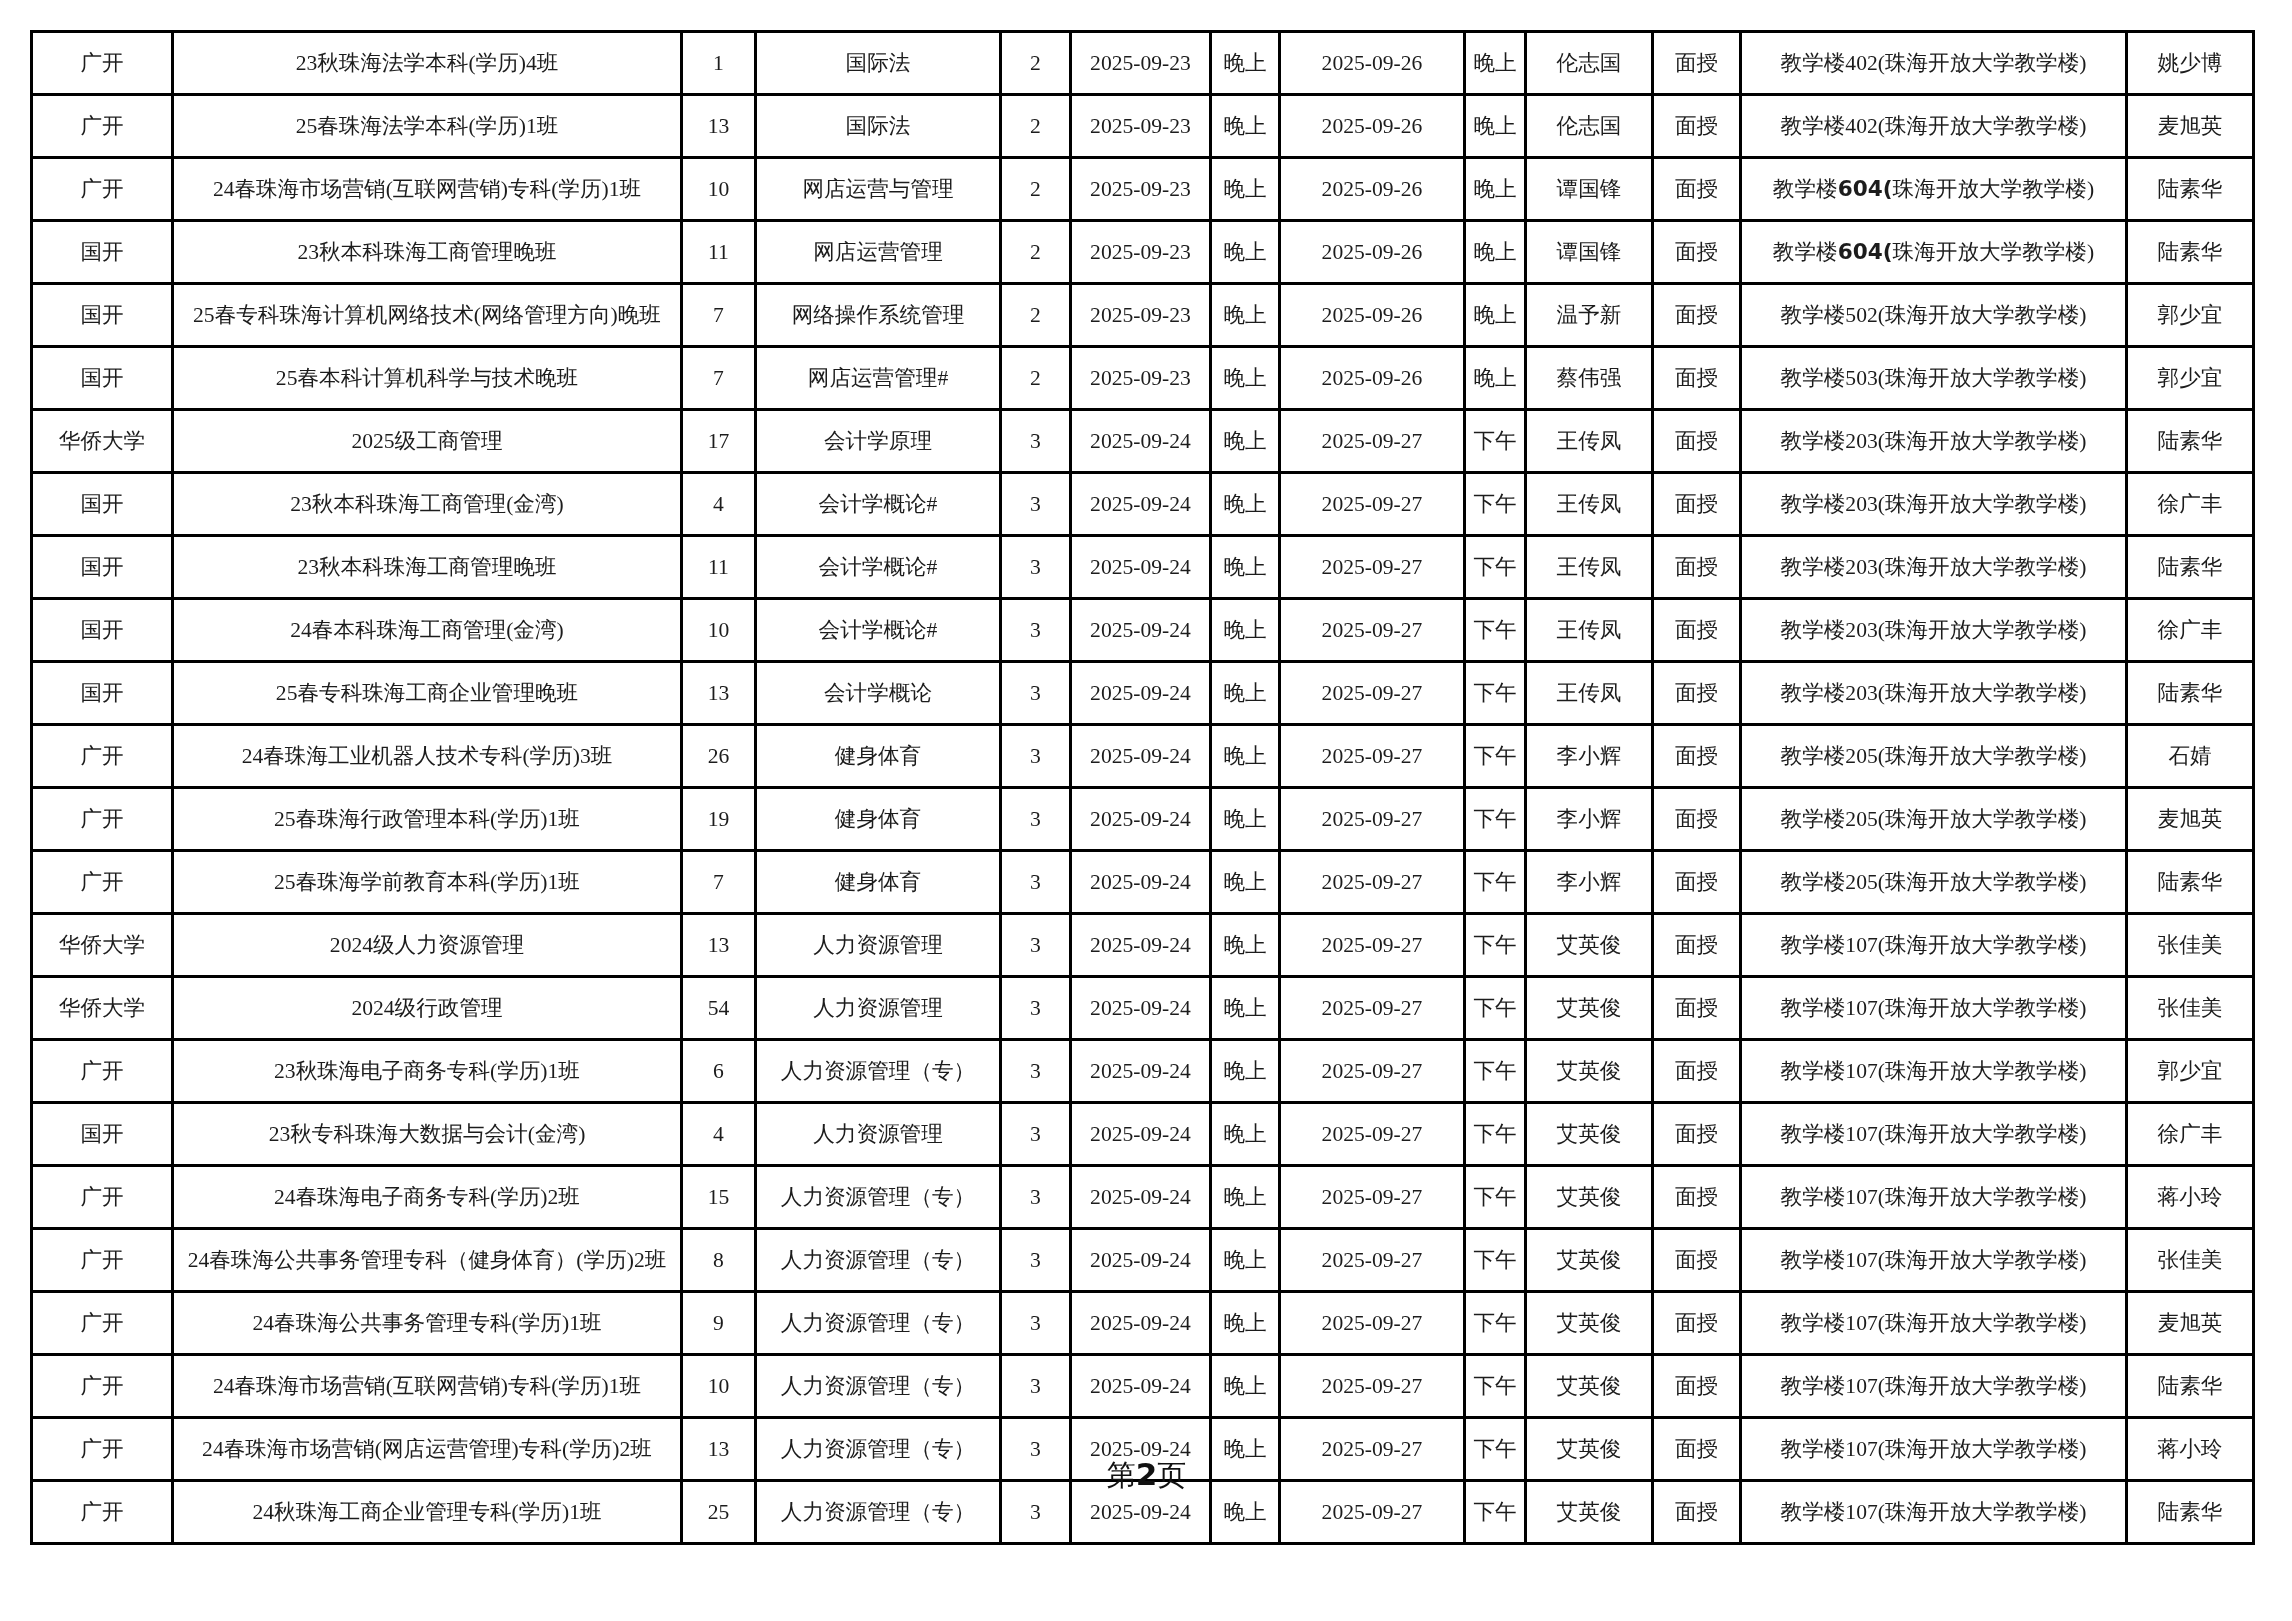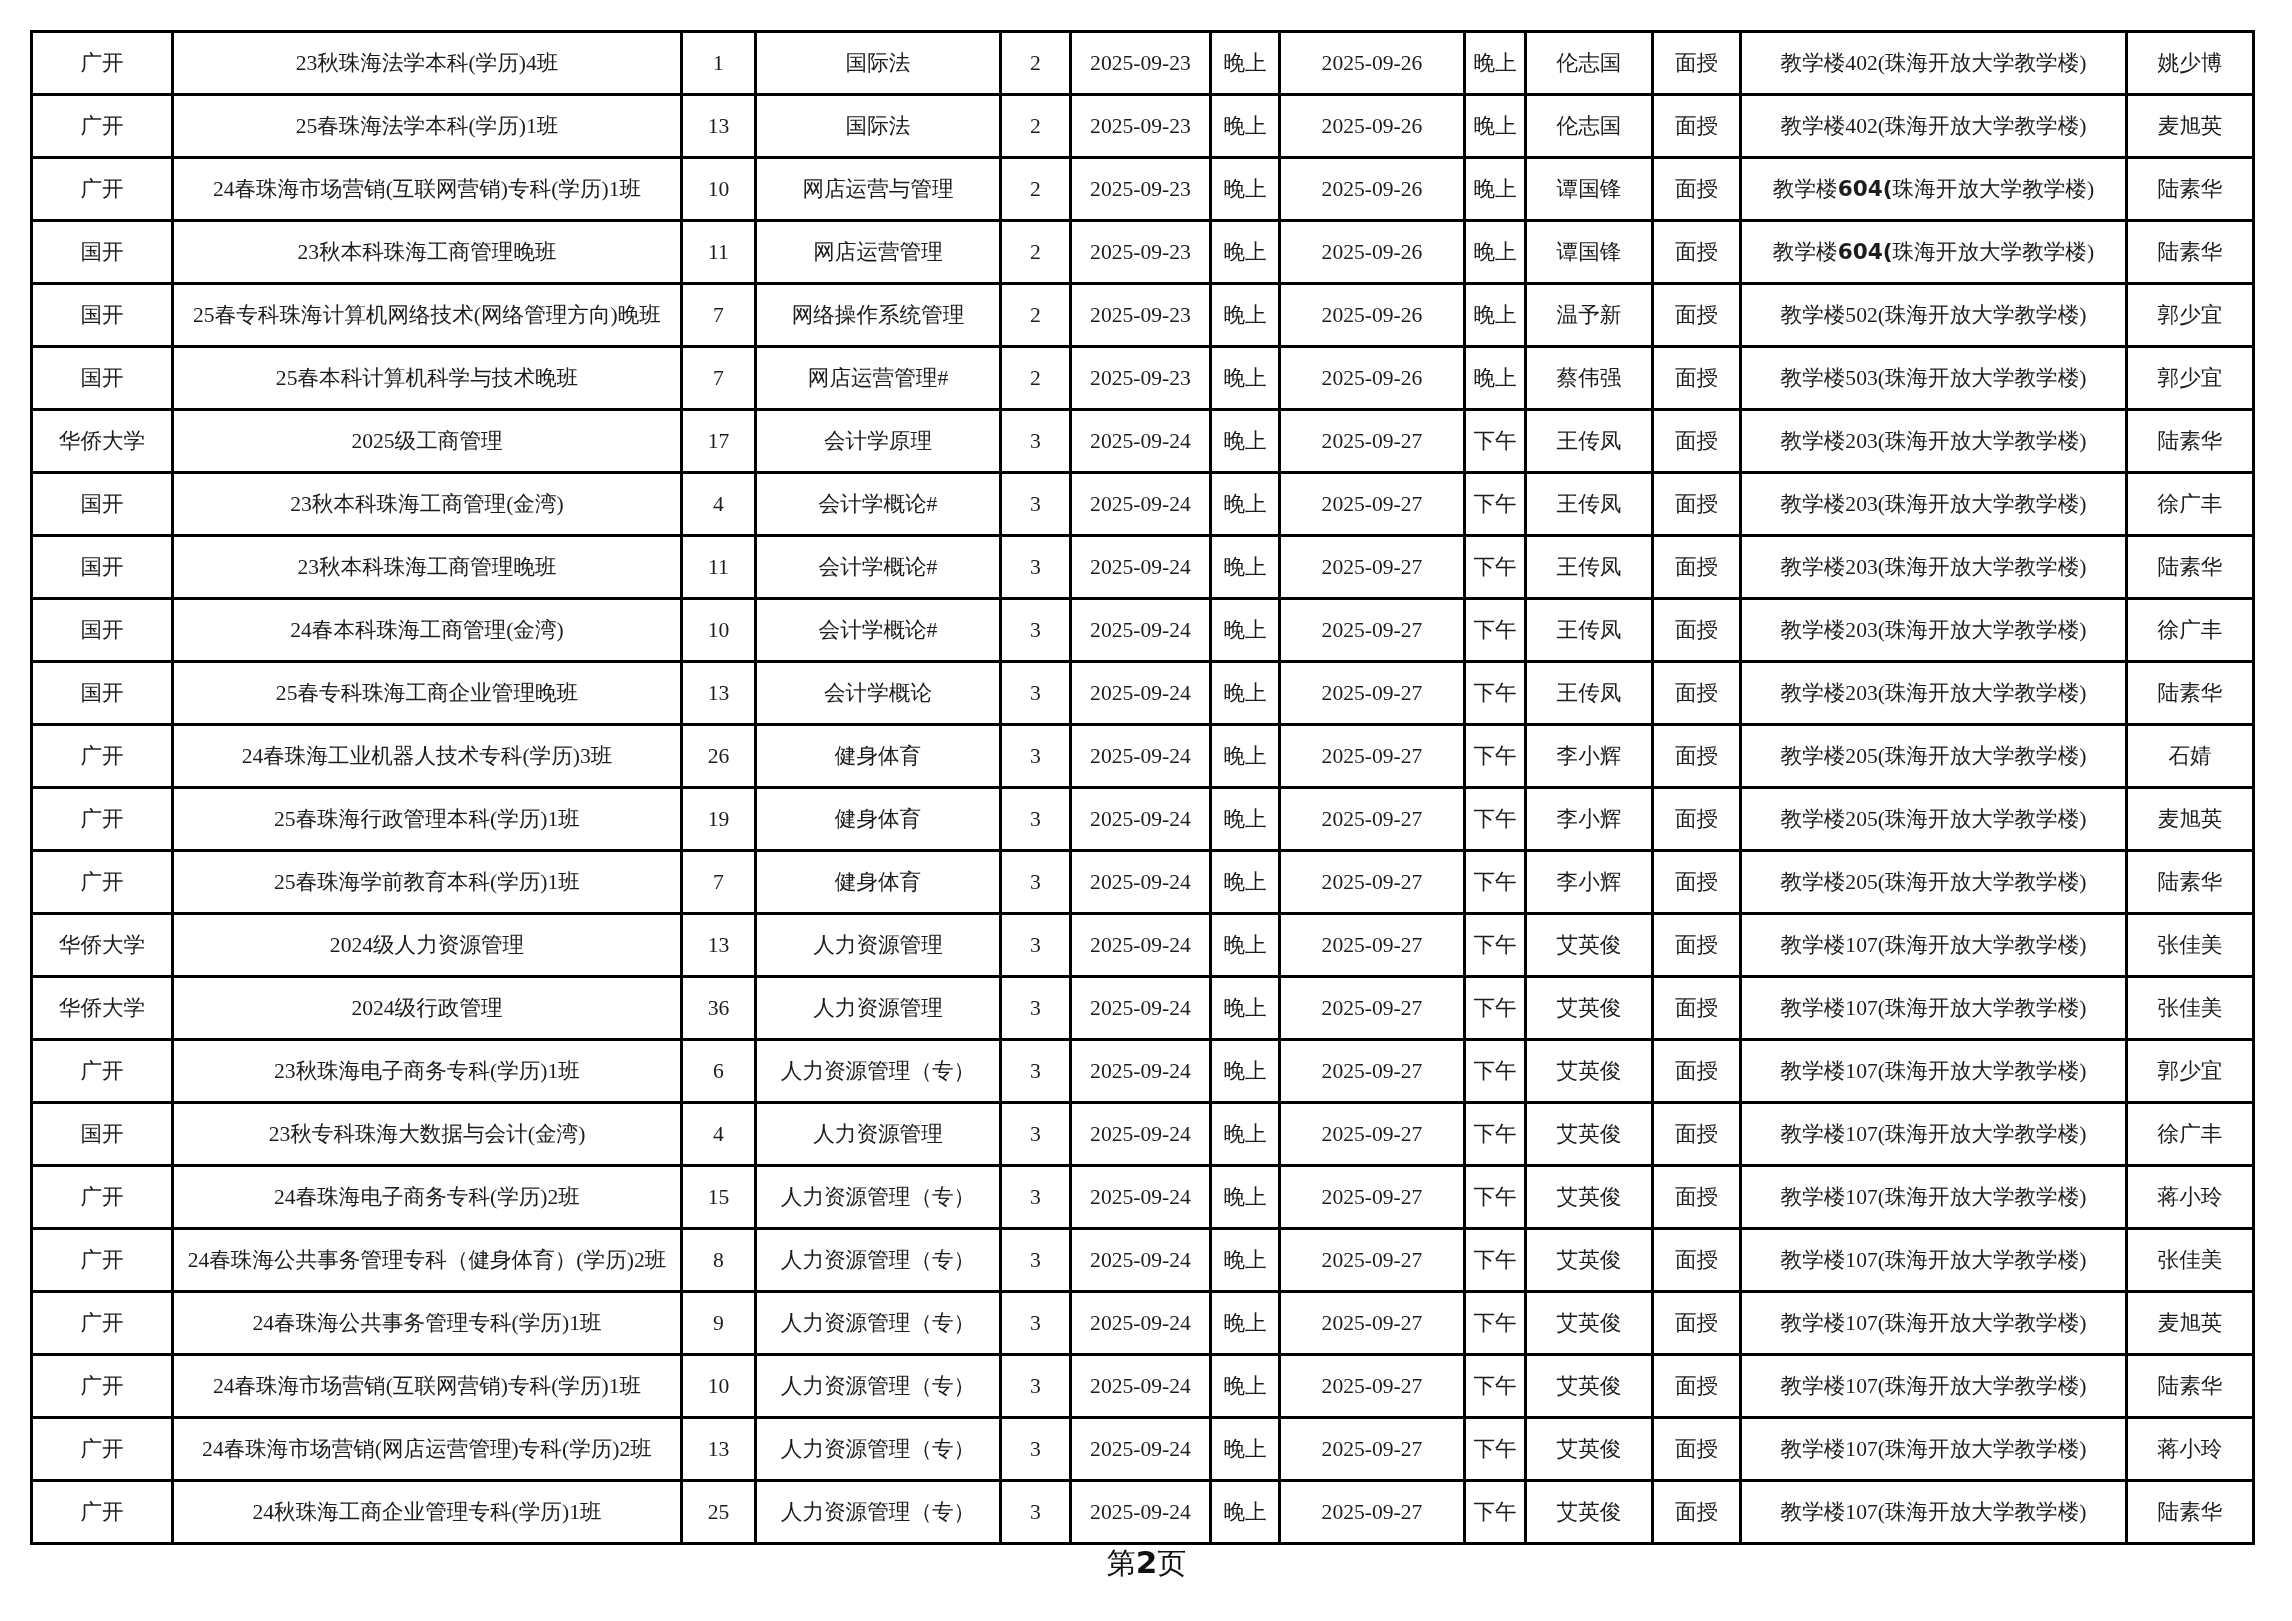--- a/index.html
+++ b/index.html
@@ -31,21 +31,21 @@
     overflow:hidden;
     white-space:nowrap;
   }
   td b, .page-footer b{
     font-family:"DejaVu Sans","Liberation Sans",sans-serif;
     font-weight:700;
   }
   .page-footer{
     position:absolute;
     left:50%;
-    top:1544px;
+    top:1456px;
     transform:translateX(-50%);
     font-size:29px;
     color:#111111;
     z-index:5;
     pointer-events:none;
     white-space:nowrap;
   }
   .page-footer b{font-size:31px;}
 </style>
 </head>
@@ -291,21 +291,21 @@
     <td>2025-09-27</td>
     <td>下午</td>
     <td>艾英俊</td>
     <td>面授</td>
     <td>教学楼107(珠海开放大学教学楼)</td>
     <td>张佳美</td>
   </tr>
         <tr>
     <td>华侨大学</td>
     <td>2024级行政管理</td>
-    <td>36</td>
+    <td>54</td>
     <td>人力资源管理</td>
     <td>3</td>
     <td>2025-09-24</td>
     <td>晚上</td>
     <td>2025-09-27</td>
     <td>下午</td>
     <td>艾英俊</td>
     <td>面授</td>
     <td>教学楼107(珠海开放大学教学楼)</td>
     <td>张佳美</td>

